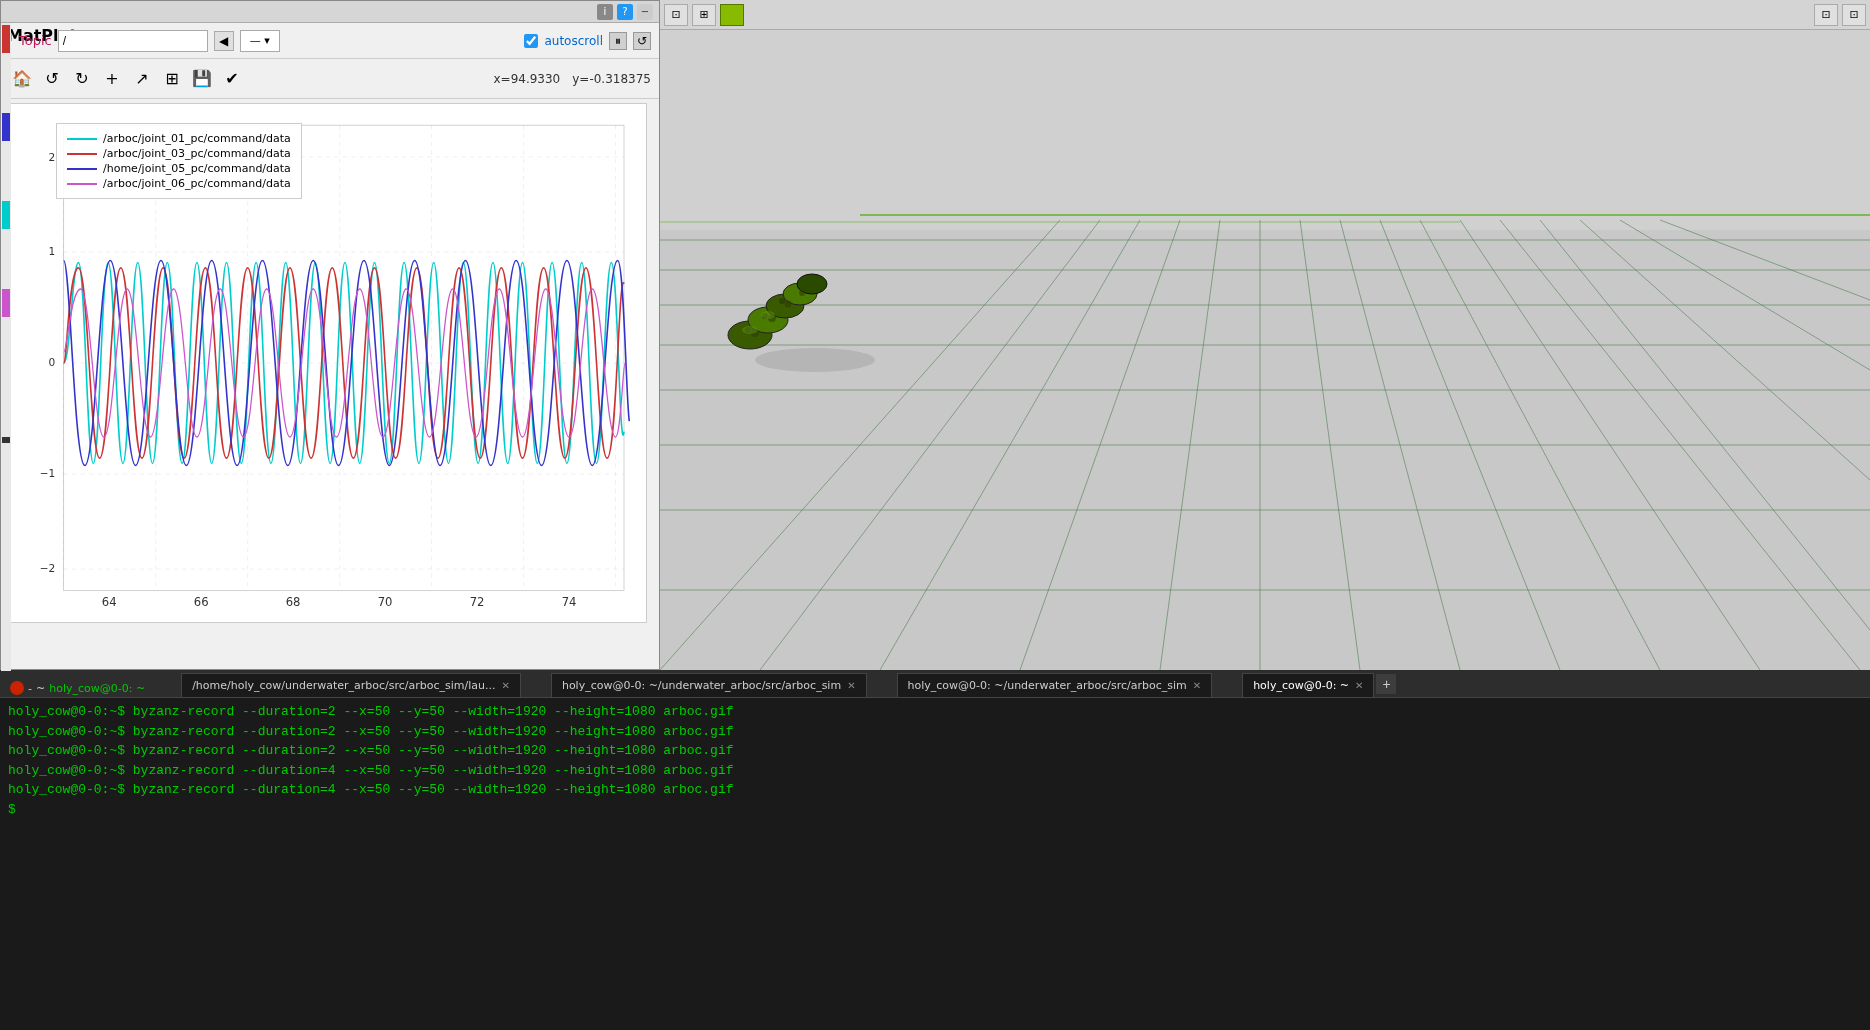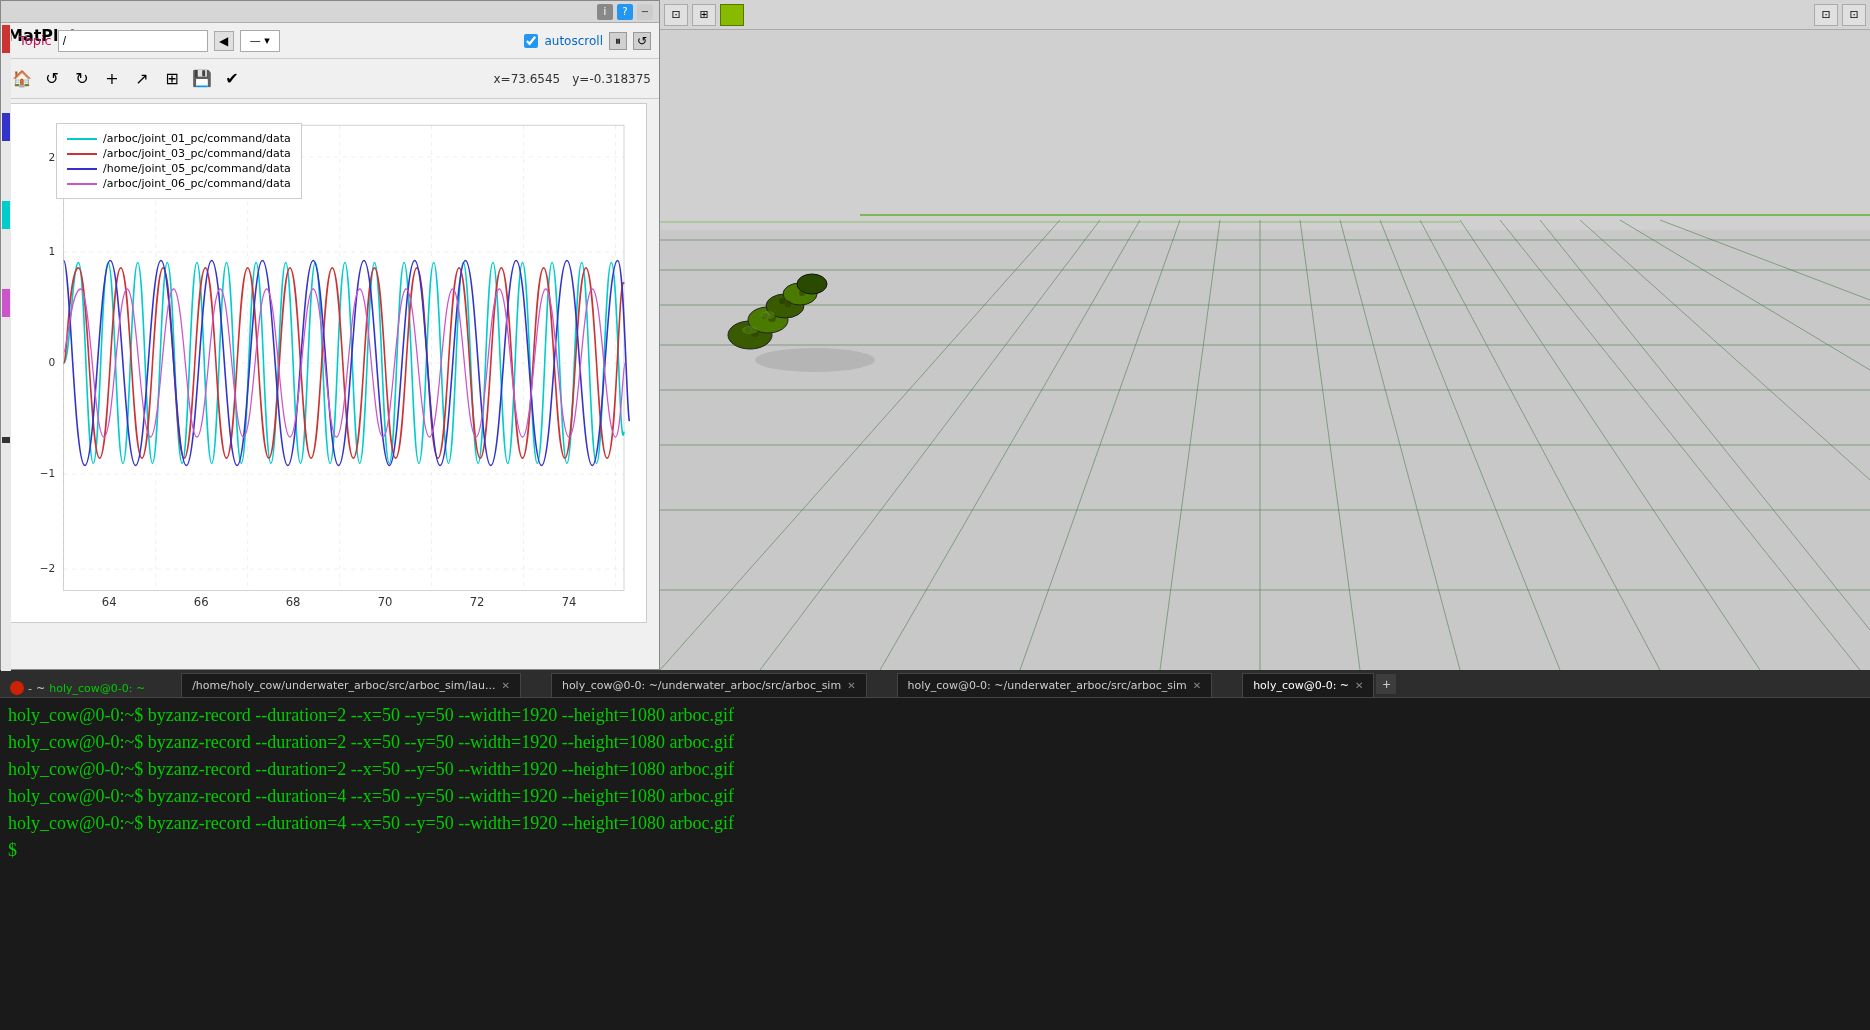--- a/index.html
+++ b/index.html
@@ -213,22 +213,22 @@
       border: none;
       color: #ccc; font-size: 14px;
       cursor: pointer;
       display: flex; align-items: center; justify-content: center;
       align-self: center;
     }
 
     #terminal-content {
       padding: 4px 8px;
       color: #00cc00;
-      font-family: Liberation Serif, serif;
-      font-size: 18px;
+      font-family: Liberation Mono, monospace;
+      font-size: 13px;
       line-height: 1.5;
     }
     #terminal-content .prompt { color: #00cc00; }
     #terminal-content .cmd { color: #00cc00; }
 
     .red-dot {
       width: 14px; height: 14px;
       background: #cc2200;
       border-radius: 50%;
       display: inline-block;
@@ -274,21 +274,21 @@
     <div class="tb-btn" title="Home">🏠</div>
     <div class="tb-btn" title="Back">↺</div>
     <div class="tb-btn" title="Forward">↻</div>
     <div class="tb-btn" title="Zoom In">+</div>
     <div class="tb-btn" title="Pan">↗</div>
     <div class="tb-btn" title="Select">⊞</div>
     <div class="tb-btn" title="Save">💾</div>
     <div class="tb-btn" title="Config">✔</div>
     <div class="spacer"></div>
     <div class="coords">
-      <span>x=73.6545</span>
+      <span>x=94.9330</span>
       <span>y=-0.318375</span>
     </div>
   </div>
 
   <div id="plot-container">
     <svg id="plot-svg" viewBox="0 0 580 490">
 
       <rect x="0" y="0" width="580" height="490" fill="white"></rect>
 
       <g stroke="#e0e0e0" stroke-width="0.5" stroke-dasharray="4,4">

